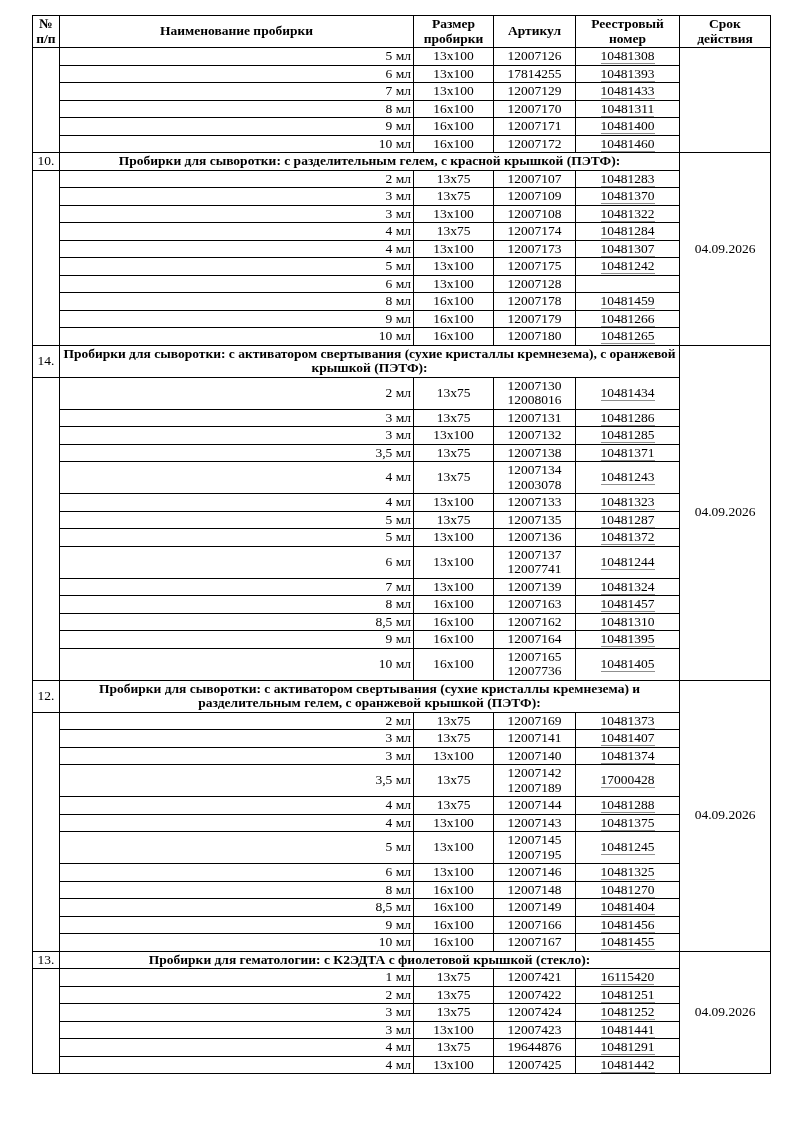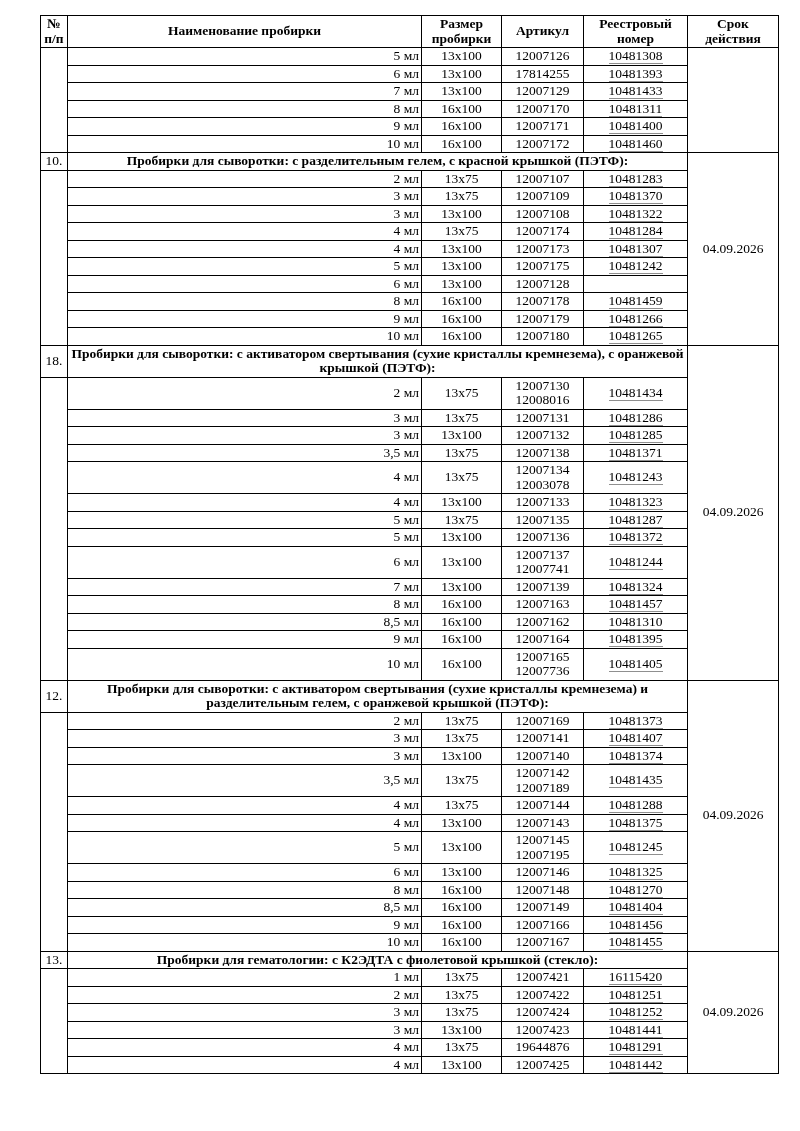--- a/index.html
+++ b/index.html
@@ -10,21 +10,21 @@
   }
   .page {
     position: relative;
     width: 800px;
     height: 1131px;
     background: #ffffff;
     overflow: hidden;
   }
   table.tubes {
     position: absolute;
-    left: 40px;
+    left: 32px;
     top: 15px;
     border-collapse: collapse;
     table-layout: fixed;
     border: 1.5px solid #000;
   }
   table.tubes td, table.tubes th {
     border: 1px solid #000;
     font-size: 13.5px;
     line-height: 14.5px;
     padding: 1px 2px;
@@ -177,21 +177,21 @@
           <td class="center"><span>12007179</span></td>
           <td class="center"><span class="reglink">10481266</span></td>
         </tr>
         <tr>
           <td class="name">10 мл</td>
           <td class="center">16x100</td>
           <td class="center"><span>12007180</span></td>
           <td class="center"><span class="reglink">10481265</span></td>
         </tr>
         <tr>
-          <td class="num">18.</td>
+          <td class="num">14.</td>
           <td class="sec-title" colspan="4">Пробирки для сыворотки: с активатором свертывания (сухие кристаллы кремнезема), с оранжевой крышкой (ПЭТФ):</td>
           <td class="validity" rowspan="15">04.09.2026</td>
         </tr>
         <tr>
           <td class="num" rowspan="14"></td>
           <td class="name">2 мл</td>
           <td class="center">13x75</td>
           <td class="center"><span>12007130</span><br><span>12008016</span></td>
           <td class="center"><span class="reglink">10481434</span></td>
         </tr>
@@ -294,21 +294,21 @@
         <tr>
           <td class="name">3 мл</td>
           <td class="center">13x100</td>
           <td class="center"><span>12007140</span></td>
           <td class="center"><span class="reglink">10481374</span></td>
         </tr>
         <tr>
           <td class="name">3,5 мл</td>
           <td class="center">13x75</td>
           <td class="center"><span>12007142</span><br><span>12007189</span></td>
-          <td class="center"><span class="reglink">10481435</span></td>
+          <td class="center"><span class="reglink">17000428</span></td>
         </tr>
         <tr>
           <td class="name">4 мл</td>
           <td class="center">13x75</td>
           <td class="center"><span>12007144</span></td>
           <td class="center"><span class="reglink">10481288</span></td>
         </tr>
         <tr>
           <td class="name">4 мл</td>
           <td class="center">13x100</td>

